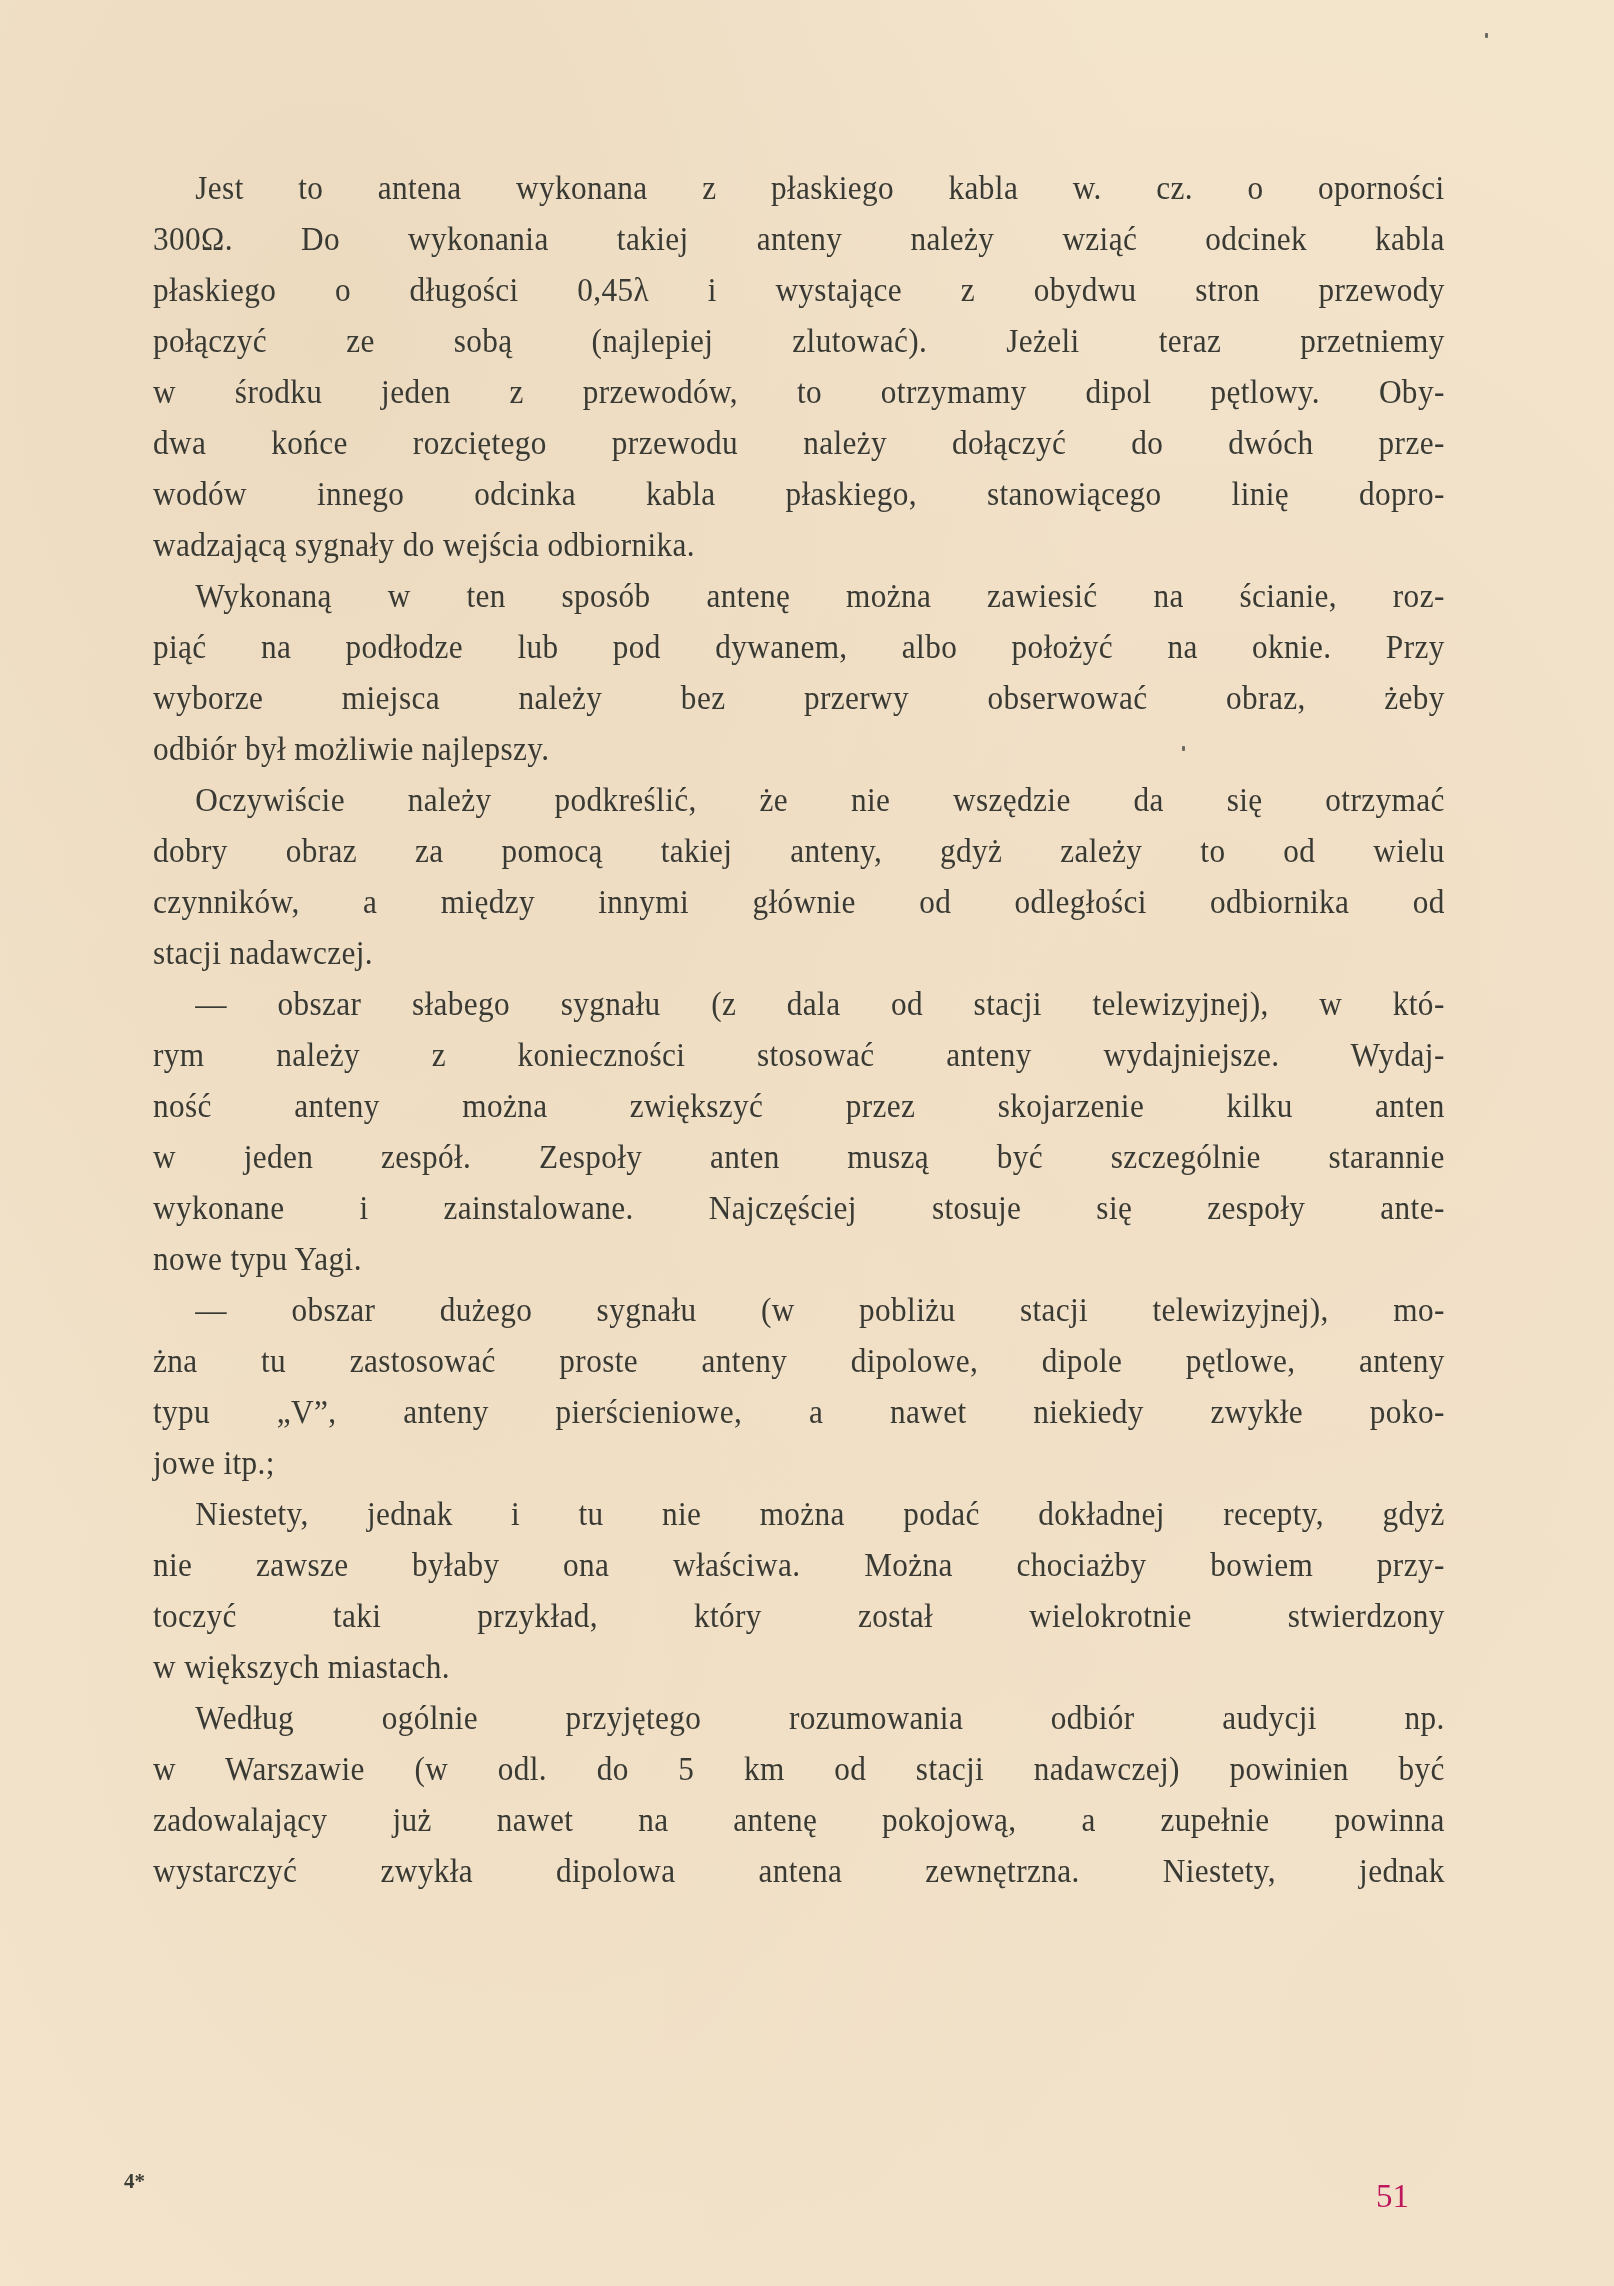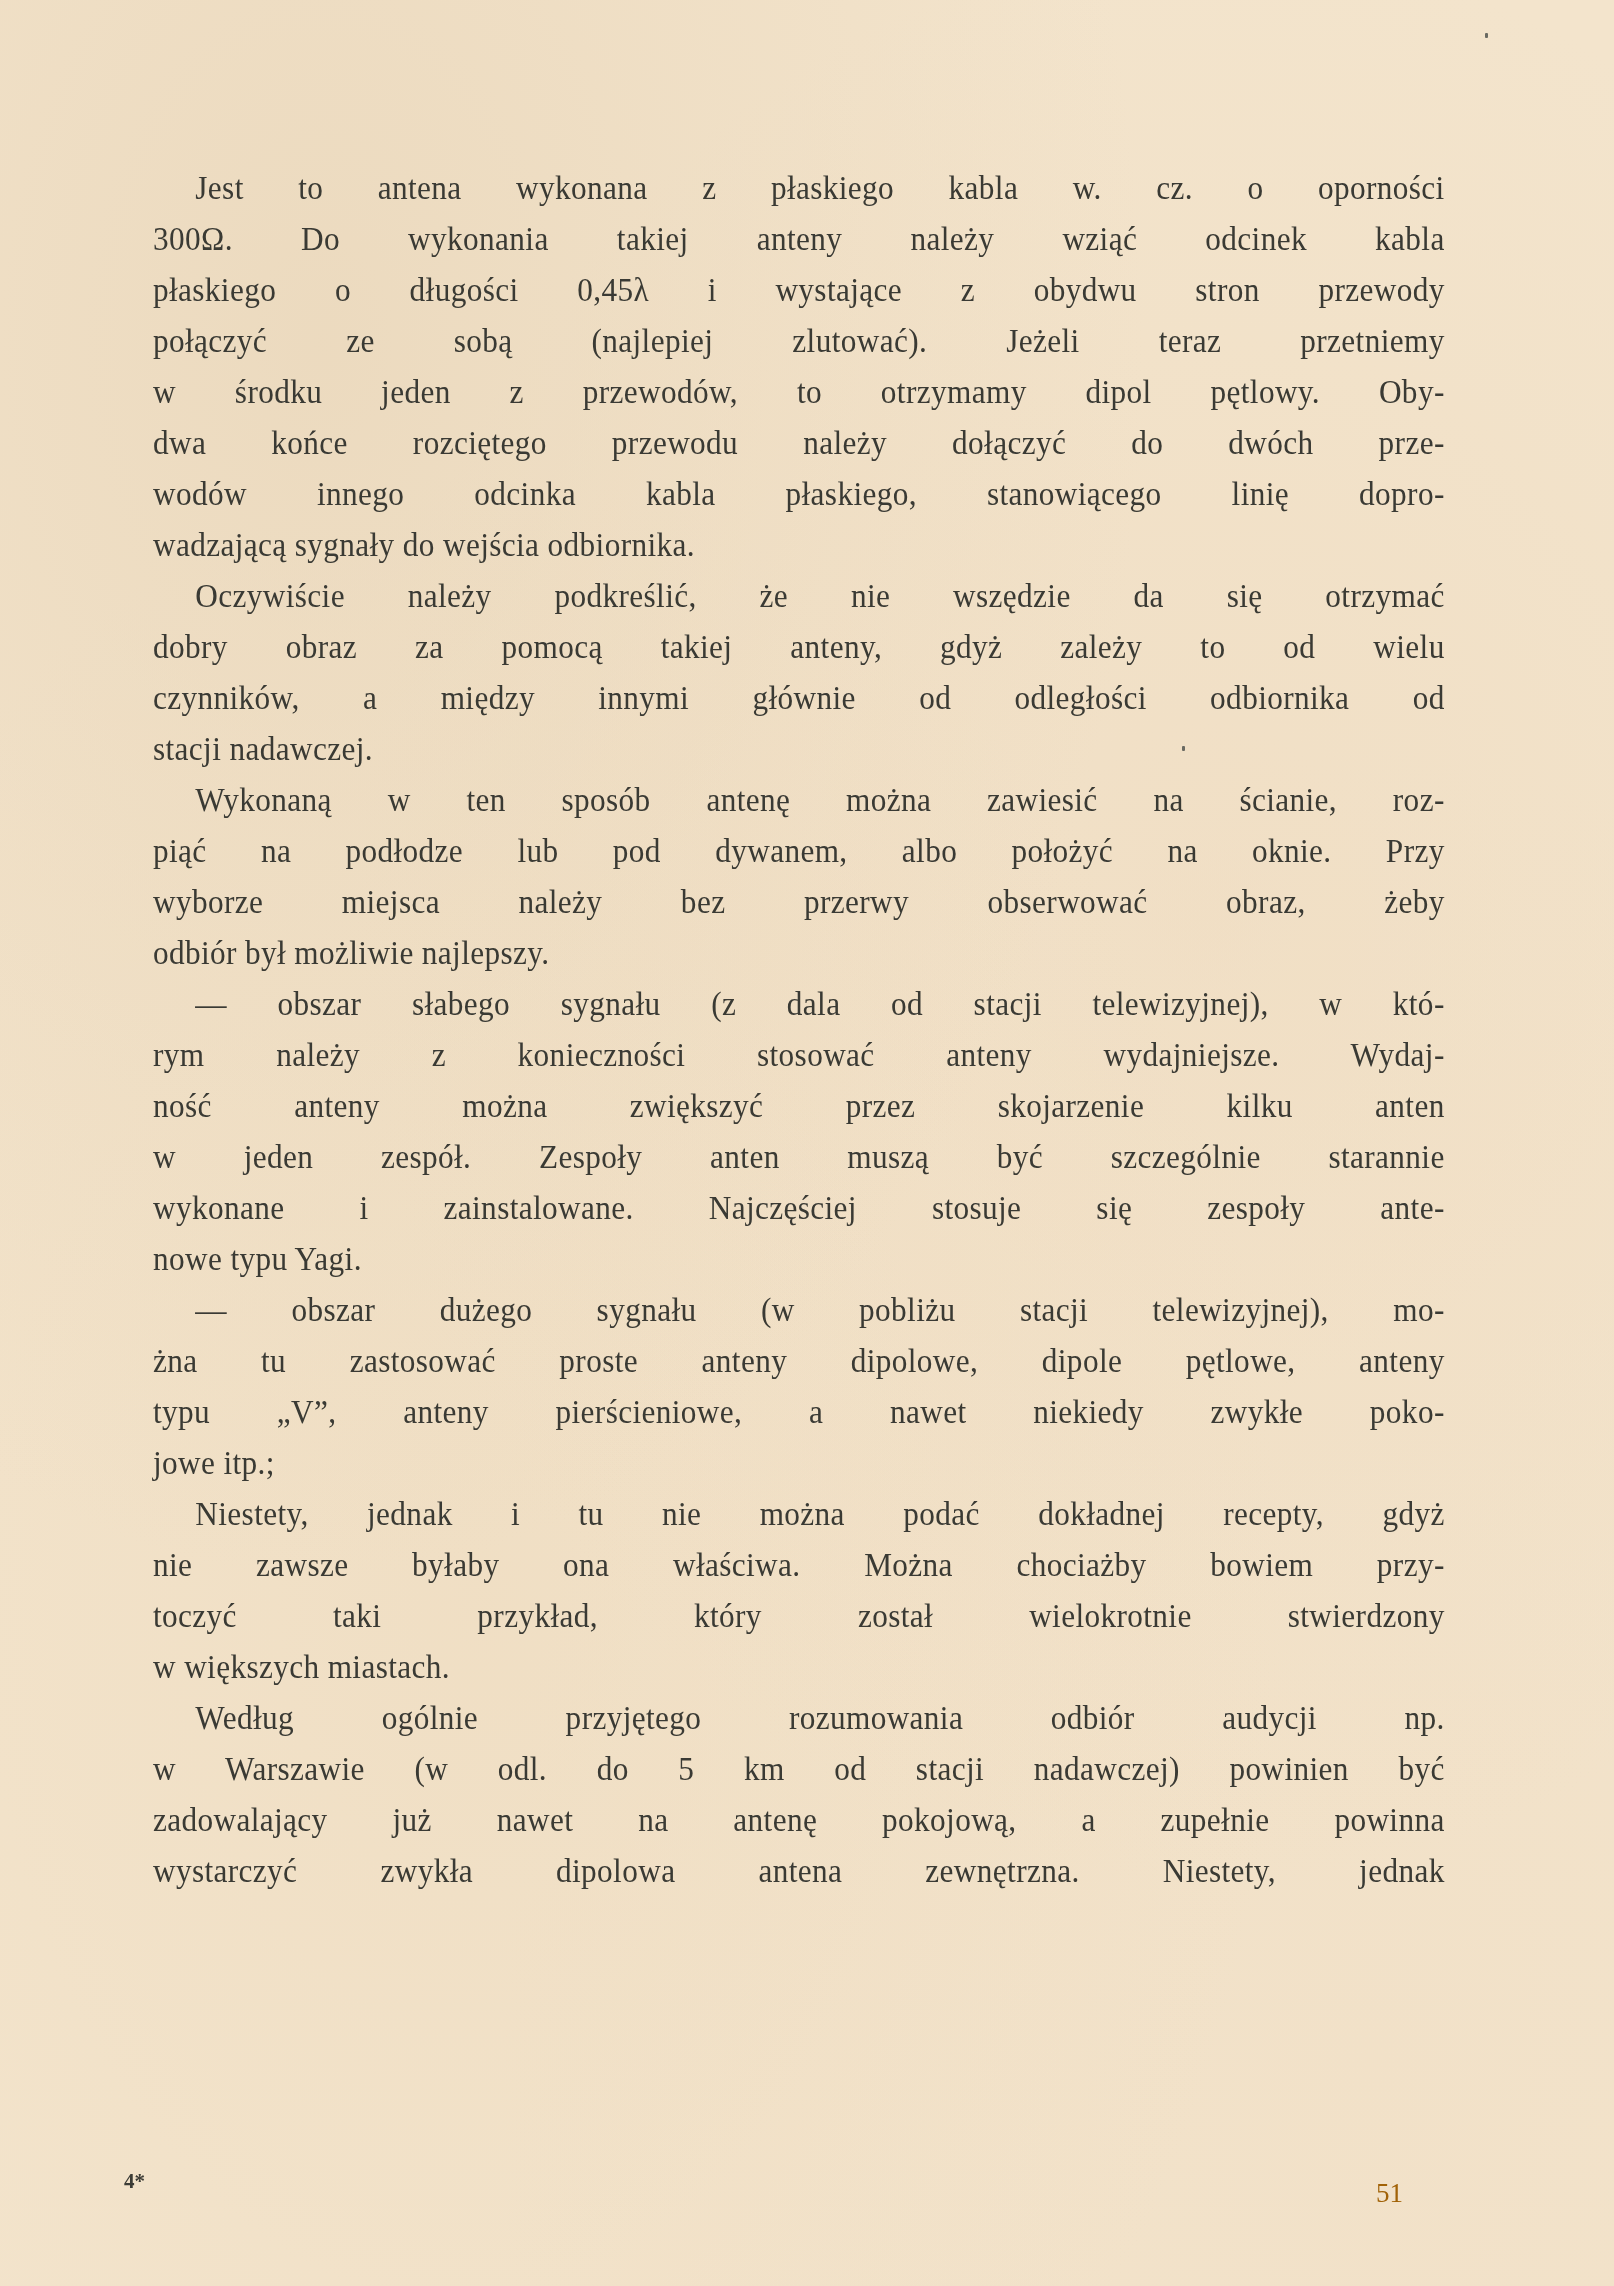--- a/index.html
+++ b/index.html
@@ -59,23 +59,23 @@
       top: 2169px;
       font-size: 21px;
       font-weight: bold;
       font-family: "Liberation Serif", "DejaVu Serif", serif;
       color: #3c3c36;
     }
     .page-number {
       position: absolute;
       left: 1376px;
       top: 2178px;
-      font-size: 27px;
+      font-size: 33px;
       font-family: "Liberation Serif", "DejaVu Serif", serif;
-      color: #a16207;
+      color: #be185d;
     }
     .speck {
       position: absolute;
       width: 2.9px;
       height: 4.8px;
       background: #6a6a62;
       border-radius: 1px;
     }
   </style>
 </head>
@@ -89,31 +89,31 @@
       <span class="line">300Ω. Do wykonania takiej anteny należy wziąć odcinek kabla</span>
       <span class="line">płaskiego o długości 0,45λ i wystające z obydwu stron przewody</span>
       <span class="line">połączyć ze sobą (najlepiej zlutować). Jeżeli teraz przetniemy</span>
       <span class="line">w środku jeden z przewodów, to otrzymamy dipol pętlowy. Oby-</span>
       <span class="line">dwa końce rozciętego przewodu należy dołączyć do dwóch prze-</span>
       <span class="line">wodów innego odcinka kabla płaskiego, stanowiącego linię dopro-</span>
       <span class="line last">wadzającą sygnały do wejścia odbiornika.</span>
     </div>
 
     <div>
+      <span class="line indent">Wykonaną w ten sposób antenę można zawiesić na ścianie, roz-</span>
+      <span class="line">piąć na podłodze lub pod dywanem, albo położyć na oknie. Przy</span>
+      <span class="line">wyborze miejsca należy bez przerwy obserwować obraz, żeby</span>
+      <span class="line last">odbiór był możliwie najlepszy.</span>
+    </div>
+
+    <div>
       <span class="line indent">Oczywiście należy podkreślić, że nie wszędzie da się otrzymać</span>
       <span class="line">dobry obraz za pomocą takiej anteny, gdyż zależy to od wielu</span>
       <span class="line">czynników, a między innymi głównie od odległości odbiornika od</span>
       <span class="line last">stacji nadawczej.</span>
-    </div>
-
-    <div>
-      <span class="line indent">Wykonaną w ten sposób antenę można zawiesić na ścianie, roz-</span>
-      <span class="line">piąć na podłodze lub pod dywanem, albo położyć na oknie. Przy</span>
-      <span class="line">wyborze miejsca należy bez przerwy obserwować obraz, żeby</span>
-      <span class="line last">odbiór był możliwie najlepszy.</span>
     </div>
 
 
     <div>
       <span class="line indent">— obszar słabego sygnału (z dala od stacji telewizyjnej), w któ-</span>
       <span class="line">rym należy z konieczności stosować anteny wydajniejsze. Wydaj-</span>
       <span class="line">ność anteny można zwiększyć przez skojarzenie kilku anten</span>
       <span class="line">w jeden zespół. Zespoły anten muszą być szczególnie starannie</span>
       <span class="line">wykonane i zainstalowane. Najczęściej stosuje się zespoły ante-</span>
       <span class="line last">nowe typu Yagi.</span>

